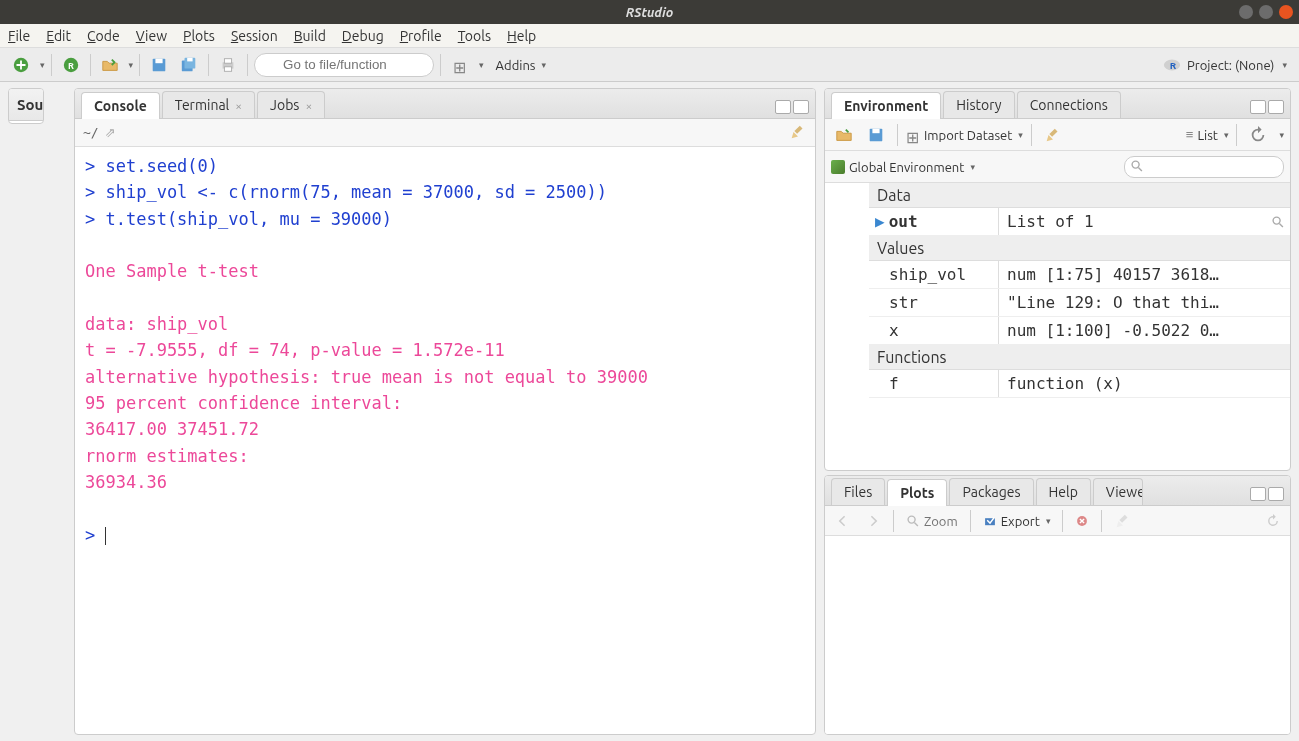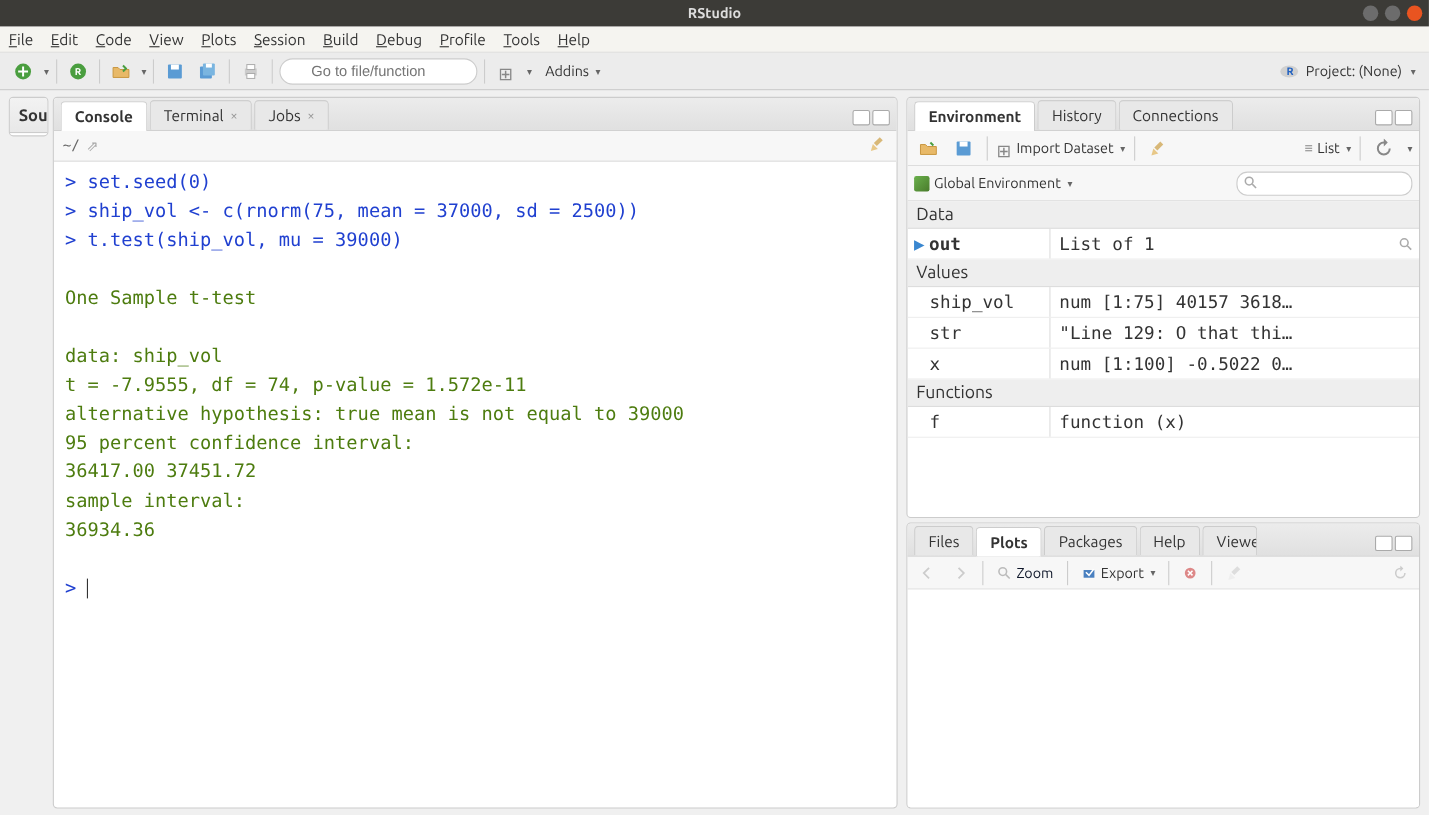--- a/index.html
+++ b/index.html
@@ -1,17 +1,17 @@
 <!DOCTYPE html>
 <html><head>
 <meta charset="utf-8">
 <style>
 * { box-sizing: border-box; margin: 0; padding: 0; }
 body { font-family: "Ubuntu", "Segoe UI", sans-serif; font-size: 13px; background: #f0f0f0; color: #333; overflow: hidden; }
-.titlebar { background: #3c3b37; color: #ddd; height: 24px; display: flex; align-items: center; padding: 0 8px; position: relative; }
+.titlebar { background: #3c3b37; color: #ddd; height: 24px; display: flex; align-items: center; padding: 0 8px; position: relative; font-style: italic; }
 .titlebar-title { position: absolute; left: 50%; transform: translateX(-50%); font-weight: bold; font-size: 13px; }
 .titlebar-buttons { position: absolute; right: 6px; display: flex; gap: 6px; }
 .titlebar-btn { width: 14px; height: 14px; border-radius: 50%; display: inline-block; }
 .tb-min { background: #6c6c6c; }
 .tb-max { background: #6c6c6c; }
 .tb-close { background: #e95420; }
 .menubar { background: #f5f4f0; height: 24px; display: flex; align-items: center; padding: 0 8px; gap: 16px; border-bottom: 1px solid #ddd; }
 .menubar span { cursor: pointer; font-size: 14px; }
 .menubar span u { text-decoration: underline; }
 .toolbar { background: #ececec; height: 34px; display: flex; align-items: center; padding: 0 8px; gap: 4px; border-bottom: 1px solid #ccc; }
@@ -38,47 +38,47 @@
 .tab { padding: 5px 12px; border: 1px solid #ccc; border-bottom: none; margin-right: 2px; border-radius: 4px 4px 0 0; background: #e8e8e8; cursor: pointer; font-size: 14px; display: flex; align-items: center; gap: 6px; }
 .tab.active { background: #fff; font-weight: bold; position: relative; top: 1px; }
 .tab-close { color: #999; font-size: 12px; }
 .tab-winbtns { margin-left: auto; display: flex; gap: 2px; padding-bottom: 4px; }
 
 .pane-toolbar { background: #f7f7f7; border-bottom: 1px solid #ddd; display: flex; align-items: center; padding: 2px 8px; height: 28px; gap: 6px; }
 .path-text { font-family: monospace; color: #666; }
 
 .console-body { flex: 1; overflow-y: auto; padding: 6px 10px; font-family: "DejaVu Sans Mono", Consolas, monospace; font-size: 17px; line-height: 1.55; position: relative; }
 .console-input { color: #2040d0; }
-.console-output { color: #4d7c0f; }
+.console-output { color: #ec4899; }
 .console-body::-webkit-scrollbar { width: 14px; }
 .console-body::-webkit-scrollbar-track { background: #f0f0f0; }
 .console-body::-webkit-scrollbar-thumb { background: #bbb; border-radius: 7px; }
 
 .env-toolbar { background: #f7f7f7; border-bottom: 1px solid #ddd; display: flex; align-items: center; padding: 2px 6px; height: 32px; gap: 6px; }
 .env-toolbar2 { background: #f7f7f7; border-bottom: 1px solid #ddd; display: flex; align-items: center; padding: 2px 6px; height: 32px; gap: 6px; }
 .env-search { border: 1px solid #ccc; border-radius: 10px; padding: 2px 8px 2px 24px; height: 22px; width: 160px; margin-left: auto; }
 .env-search-wrap { position: relative; margin-left: auto; }
 .env-search-icon { position: absolute; left: 6px; top: 3px; color: #999; }
 
-.env-body { flex: 1; overflow-y: auto; font-family: "DejaVu Sans Mono", Consolas, monospace; font-size: 16px; }
+.env-body { flex: 1; overflow-y: auto; font-family: "DejaVu Sans Mono", Consolas, monospace; font-size: 16px; margin-left: 44px; }
 .env-section { background: #eee; border-bottom: 1px solid #ddd; padding: 3px 8px; font-family: "Ubuntu", sans-serif; font-size: 16px; }
 .env-row { display: flex; border-bottom: 1px solid #eee; }
 .env-name { width: 130px; padding: 4px 8px 4px 20px; border-right: 1px solid #ddd; white-space: nowrap; overflow: hidden; }
 .env-name.expandable { padding-left: 6px; font-weight: bold; }
 .env-val { flex: 1; padding: 4px 8px; white-space: nowrap; overflow: hidden; text-overflow: ellipsis; }
 .env-inspect { width: 24px; display: flex; align-items: center; justify-content: center; color: #999; }
 .play-icon { color: #3a87d0; margin-right: 4px; }
 
 .plot-body { flex: 1; background: #fff; }
 .plot-toolbar { background: #f7f7f7; border-bottom: 1px solid #ddd; display: flex; align-items: center; padding: 2px 6px; height: 30px; gap: 6px; }
-.plot-btn { display: inline-flex; align-items: center; gap: 4px; color: #0f172a; cursor: pointer; padding: 2px 4px; }
+.plot-btn { display: inline-flex; align-items: center; gap: 4px; color: #737373; cursor: pointer; padding: 2px 4px; }
 .plot-btn.enabled { color: #333; }
 
 .source-pane { height: 36px; flex: 0 0 36px; }
-.console-wrap { flex: 1; display: flex; flex-direction: column; }
+.console-wrap { flex: 1; display: flex; flex-direction: column; margin-left: 26px; }
 .right-top { flex: 1; display: flex; flex-direction: column; min-height: 0; }
 .right-bot { flex: 0 0 260px; display: flex; flex-direction: column; }
 
 .import-btn { display: flex; align-items: center; gap: 4px; cursor: pointer; }
 .list-btn { display: flex; align-items: center; gap: 4px; cursor: pointer; margin-left: auto; }
 .refresh-btn { cursor: pointer; }
 .global-env { display: flex; align-items: center; gap: 4px; cursor: pointer; }
 .cube-icon { display:inline-block; width:14px; height:14px; background: linear-gradient(135deg,#6ab04c,#4a7c2c); border-radius:2px; }
 .grid-icon { display: inline-block; width:14px; height:14px; }
 .grid-icon::before { content:"⊞"; color:#888; font-size:16px; }
@@ -229,21 +229,21 @@
           <div class="console-input">&gt; ship_vol &lt;- c(rnorm(75, mean = 37000, sd = 2500))</div>
           <div class="console-input">&gt; t.test(ship_vol, mu = 39000)</div>
           <div class="console-output">&nbsp;</div>
           <div class="console-output">        One Sample t-test</div>
           <div class="console-output">&nbsp;</div>
           <div class="console-output">data:  ship_vol</div>
           <div class="console-output">t = -7.9555, df = 74, p-value = 1.572e-11</div>
           <div class="console-output">alternative hypothesis: true mean is not equal to 39000</div>
           <div class="console-output">95 percent confidence interval:</div>
           <div class="console-output"> 36417.00 37451.72</div>
-          <div class="console-output">sample interval:</div>
+          <div class="console-output">rnorm estimates:</div>
           <div class="console-output"> 36934.36 </div>
           <div class="console-output">&nbsp;</div>
           <div class="console-input">&gt; <span class="cursor"></span></div>
         </div>
     </div>
   </div>
 
   <div class="right-panel">
 
     <div class="pane right-top">

